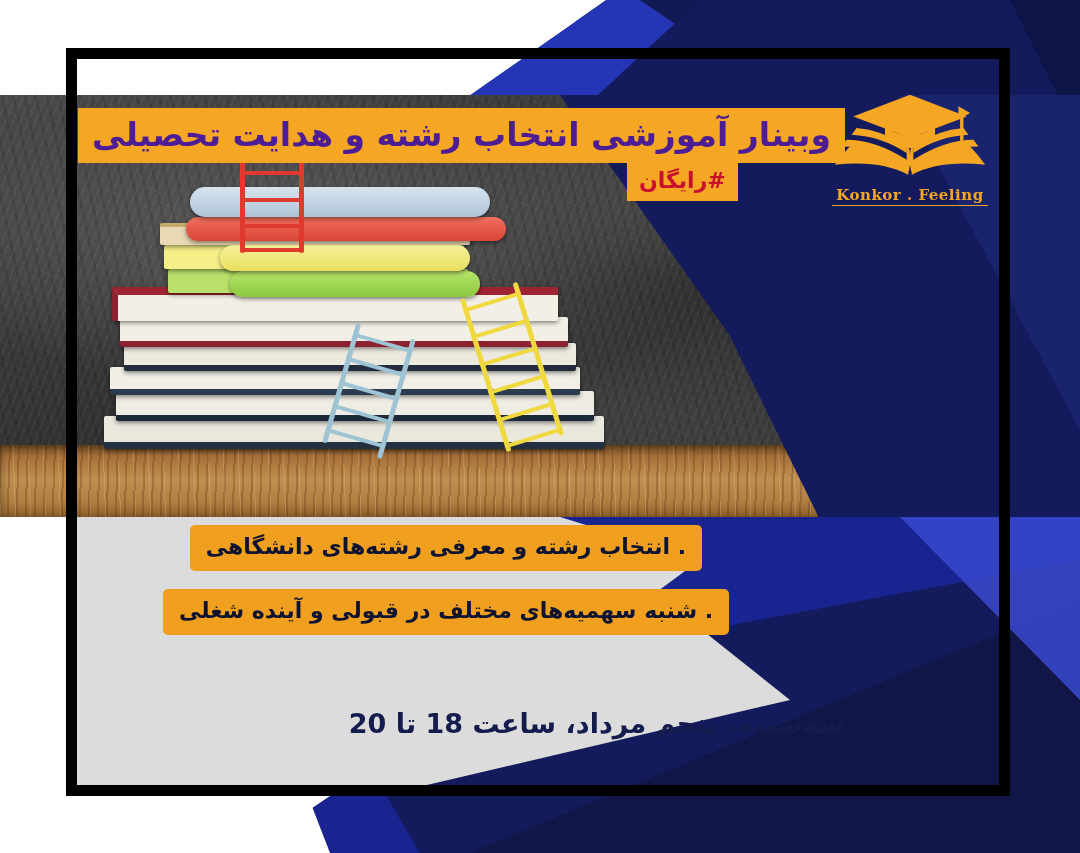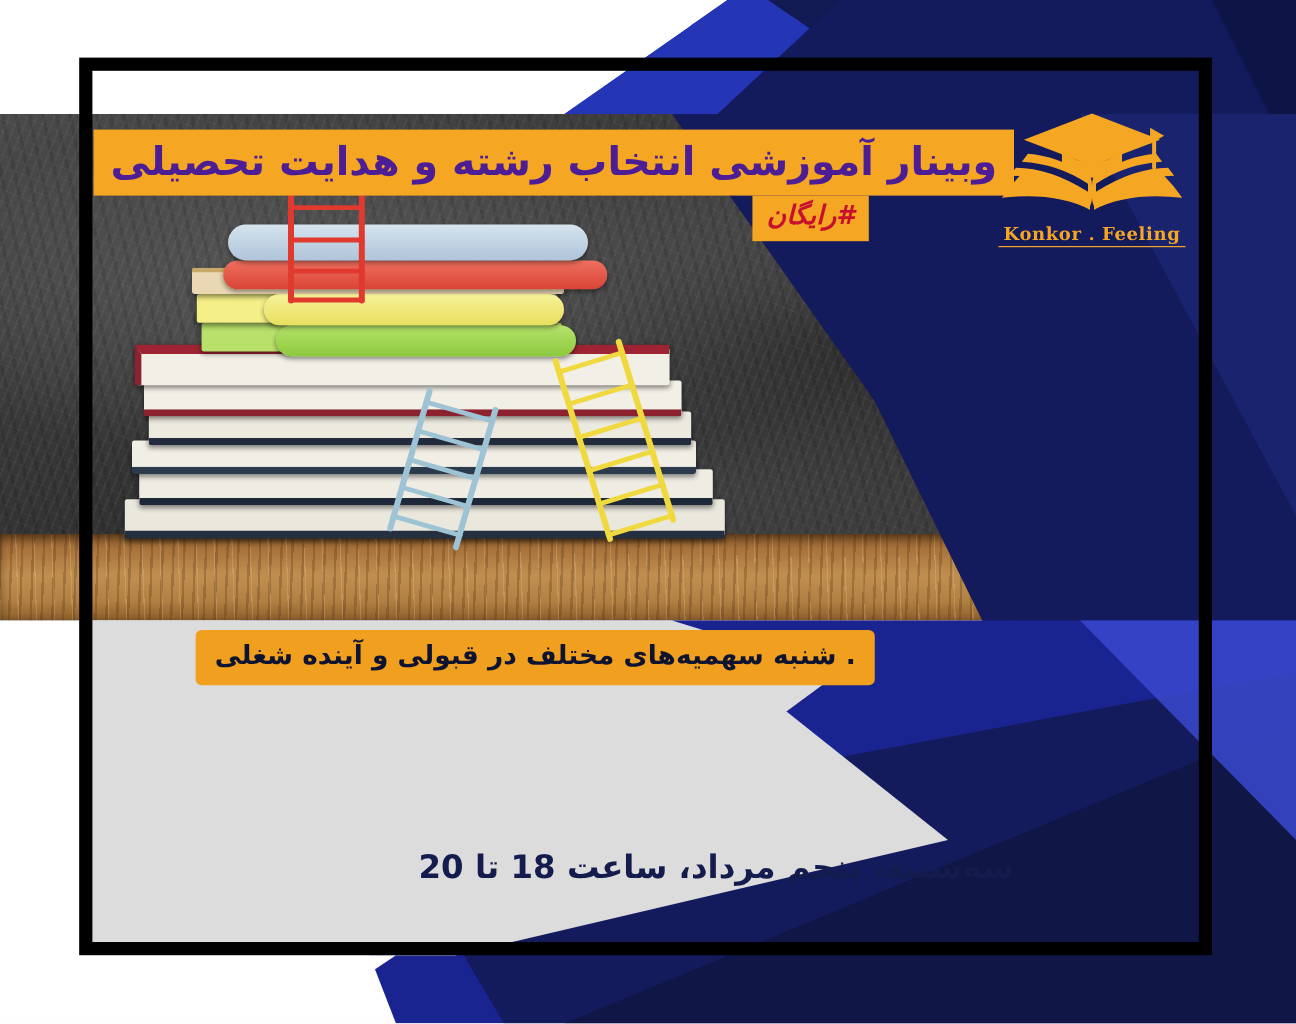--- a/index.html
+++ b/index.html
@@ -100,21 +100,21 @@
     position:absolute;left:78px;top:108px;
     background:#f5a623;color:#4c1d95;
     font-size:33px;font-weight:bold;line-height:1;
     padding:10px 14px 12px 14px;white-space:nowrap;
     letter-spacing:-.3px;
   }
   .free-badge{
     position:absolute;left:627px;top:163px;
     background:#f5a623;color:#c8102e;
     font-size:22px;font-weight:bold;line-height:1;
-    padding:7px 12px 9px 12px;white-space:nowrap;font-style:italic;
+    padding:7px 12px 9px 12px;white-space:nowrap;
   }
 
   .bullets{
     position:absolute;left:66px;top:525px;width:760px;
     display:flex;flex-direction:column;align-items:center;gap:18px;
   }
   .bullet{
     background:#f0a01e;color:#0d1330;
     font-size:22px;font-weight:bold;line-height:1.1;
     padding:10px 16px 12px 16px;border-radius:5px;white-space:nowrap;
@@ -255,18 +255,19 @@
         <path d="M96 66 q4 6 4 14 q0 -8 4 -14 l0 38 q-4 -6 -4 -12 q0 6 -4 12 Z"></path>
       </g>
     </svg>
     <div class="logo-text">Konkor . Feeling</div>
   </div>
 
   <div class="title-badge">وبینار آموزشی انتخاب رشته و هدایت تحصیلی</div>
   <div class="free-badge">#رایگان</div>
 
   <div class="bullets">
+    <div class="bullet">. انتخاب رشته و معرفی رشته‌های دانشگاهی</div>
     <div class="bullet">. شنبه سهمیه‌های مختلف در قبولی و آینده شغلی</div>
   </div>
 
   <div class="datetime">سه‌شنبه، پنجم مرداد، ساعت 18 تا 20</div>
 
 </div>
 
 </body></html>

